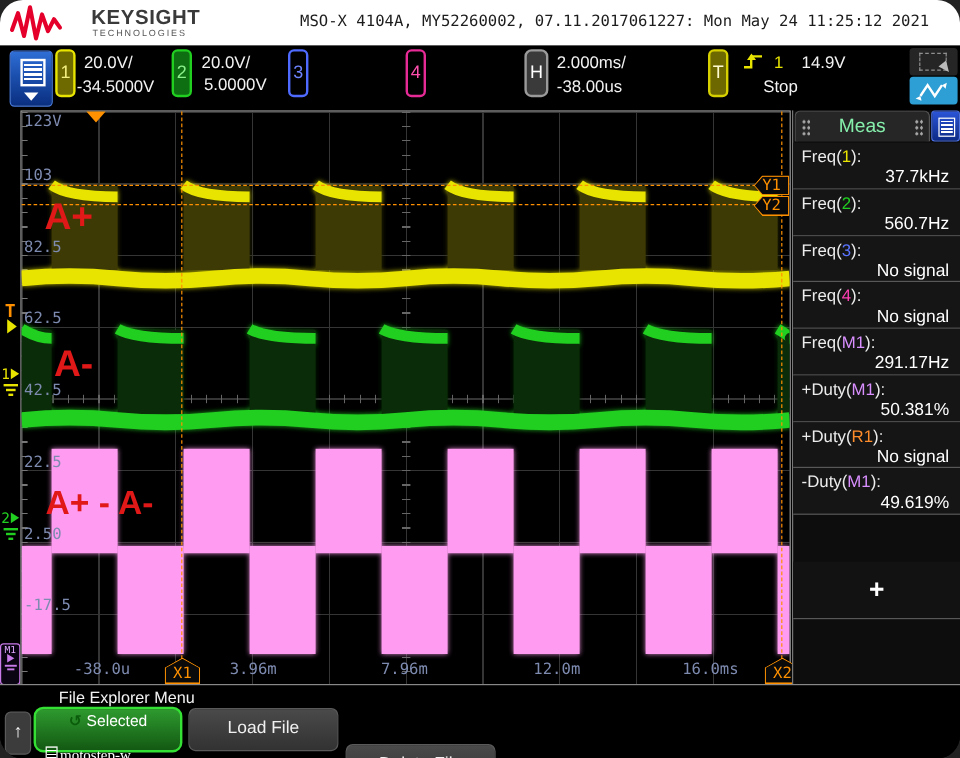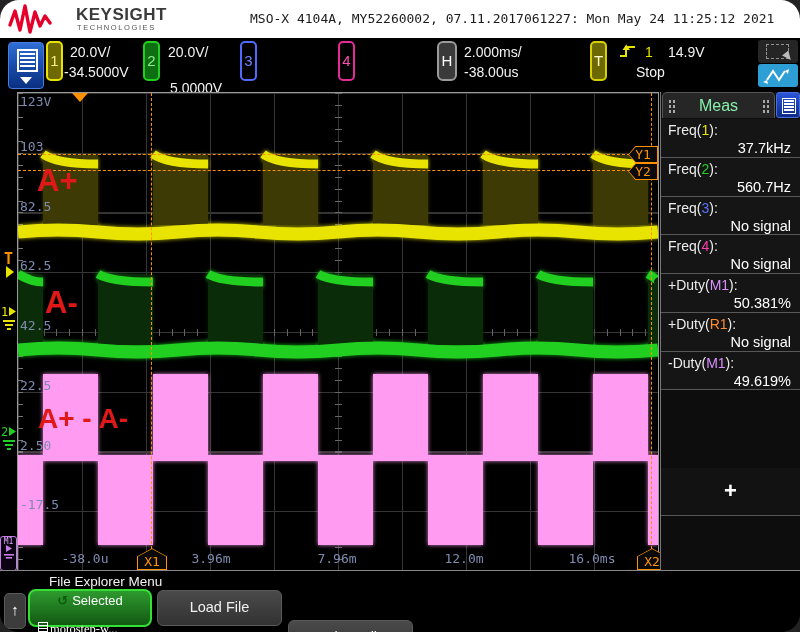--- a/index.html
+++ b/index.html
@@ -123,21 +123,21 @@
       <div class="docico"></div>
       <div class="dnarrow"></div>
     </div>
 
     <div class="chbox b1">1</div>
     <div class="tv" style="left:70px;top:6px;">20.0V/</div>
     <div class="tv" style="left:64px;top:26px;">-34.5000V</div>
 
     <div class="chbox b2">2</div>
     <div class="tv" style="left:168px;top:6px;">20.0V/</div>
-    <div class="tv" style="left:170px;top:42px;text-align:right;">5.0000V</div>
+    <div class="tv" style="left:170px;top:24px;text-align:right;">5.0000V</div>
 
     <div class="chbox b3">3</div>
     <div class="chbox b4">4</div>
 
     <div class="chbox bh">H</div>
     <div class="tv" style="left:464px;top:6px;">2.000ms/</div>
     <div class="tv" style="left:464px;top:26px;">-38.00us</div>
 
     <div class="chbox bt">T</div>
     <svg class="abs" style="left:618px;top:5px;" width="20" height="16">
@@ -370,20 +370,24 @@
         </div>
         <div class="mrow">
           <div class="mlab"><span>Freq(</span><span style="color: rgb(90, 116, 255);">3</span><span>):</span></div>
           <div class="mval">No signal</div>
         </div>
         <div class="mrow">
           <div class="mlab"><span>Freq(</span><span style="color: rgb(255, 63, 180);">4</span><span>):</span></div>
           <div class="mval">No signal</div>
         </div>
         <div class="mrow">
+          <div class="mlab"><span>Freq(</span><span style="color: rgb(217, 143, 255);">M1</span><span>):</span></div>
+          <div class="mval">291.17Hz</div>
+        </div>
+        <div class="mrow">
           <div class="mlab"><span>+Duty(</span><span style="color: rgb(217, 143, 255);">M1</span><span>):</span></div>
           <div class="mval">50.381%</div>
         </div>
         <div class="mrow">
           <div class="mlab"><span>+Duty(</span><span style="color: rgb(255, 140, 42);">R1</span><span>):</span></div>
           <div class="mval">No signal</div>
         </div>
         <div class="mrow">
           <div class="mlab"><span>-Duty(</span><span style="color: rgb(217, 143, 255);">M1</span><span>):</span></div>
           <div class="mval">49.619%</div>

